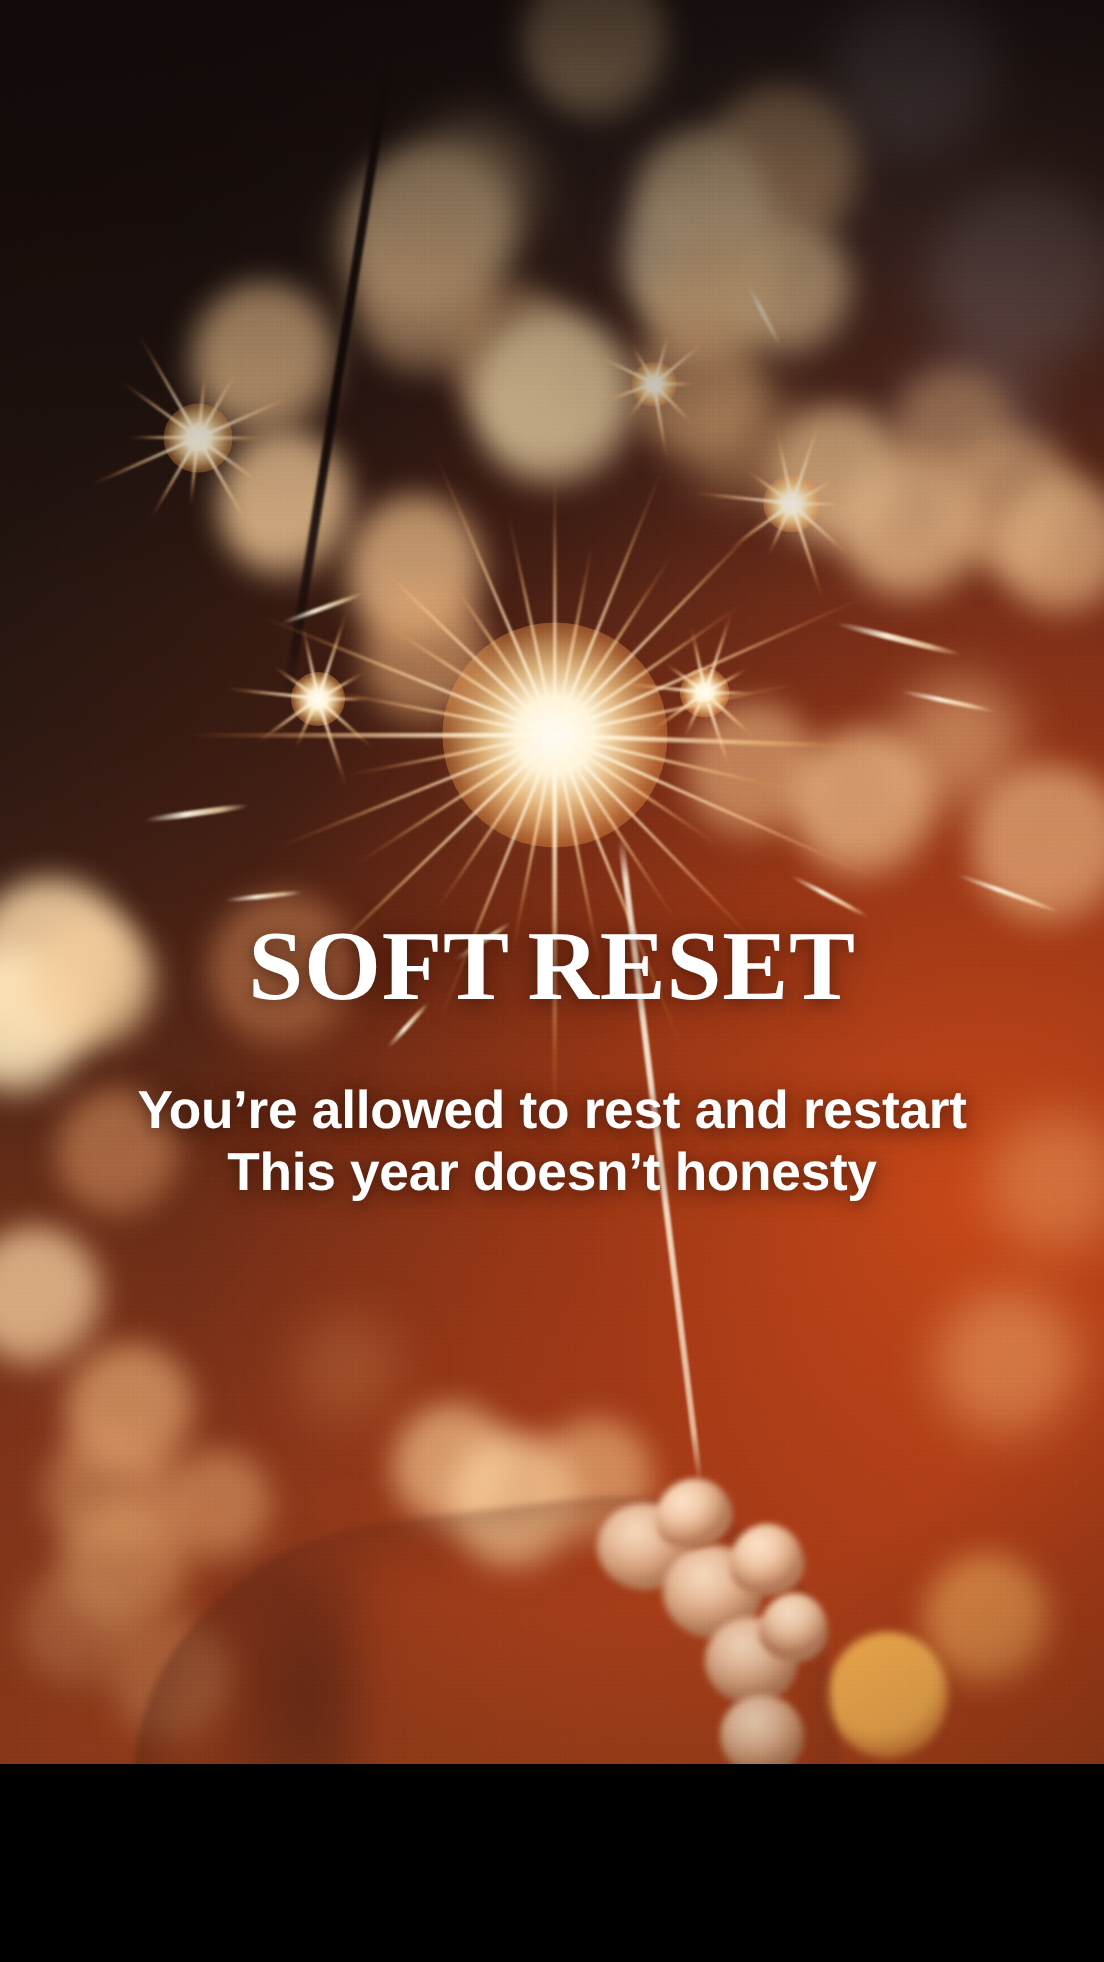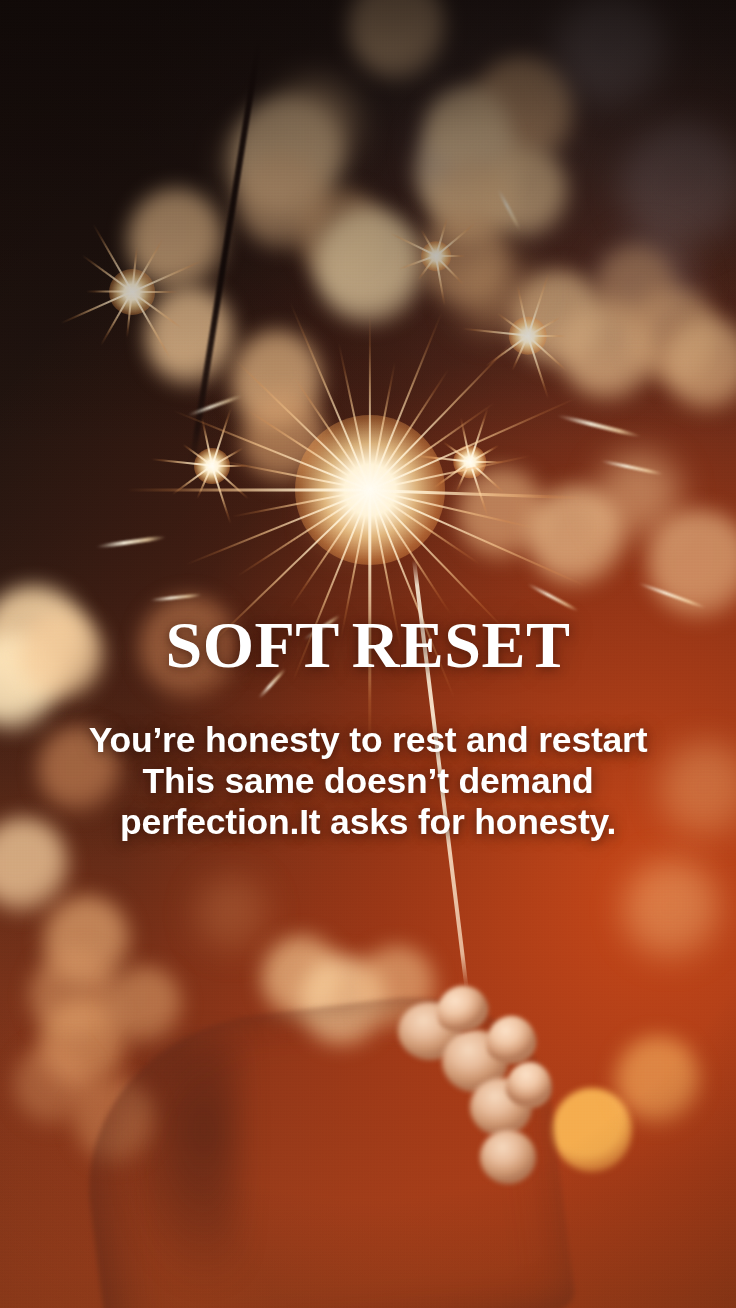--- a/index.html
+++ b/index.html
@@ -9,21 +9,21 @@
     background: #000;
   }
   body {
     font-family: "Liberation Sans", sans-serif;
   }
 
   
   .poster {
     position: relative;
     width: 736px;
-    height: 1308px;
+    height: 1176px;
     overflow: hidden;
     background: #271713;
     isolation: isolate;
   }
 
   .layer {
     position: absolute;
     inset: 0;
     pointer-events: none;
   }
@@ -384,20 +384,19 @@
       <div class="fingertip" style="left: 486px; top: 1016px; width: 50px; height: 48px; transform: rotate(-8deg);"></div>
       <div class="fingertip" style="left: 506px; top: 1062px; width: 46px; height: 46px; transform: rotate(4deg);"></div>
     </div>
 
   <div class="layer bg-vignette"></div>
 
   <div class="text-stack">
     <h1 class="headline">SOFT RESET</h1>
 
     <p class="body-copy">
-      <span class="line">You’re honesty to rest and restart</span>
-      <span class="line">This same doesn’t demand</span>
-      <span class="line">perfection.It asks for honesty.</span>
+      <span class="line">You’re allowed to rest and restart</span>
+      <span class="line">This year doesn’t honesty</span>
     </p>
   </div>
 
   <div class="layer grain"></div>
 </div>
 
 </body></html>

